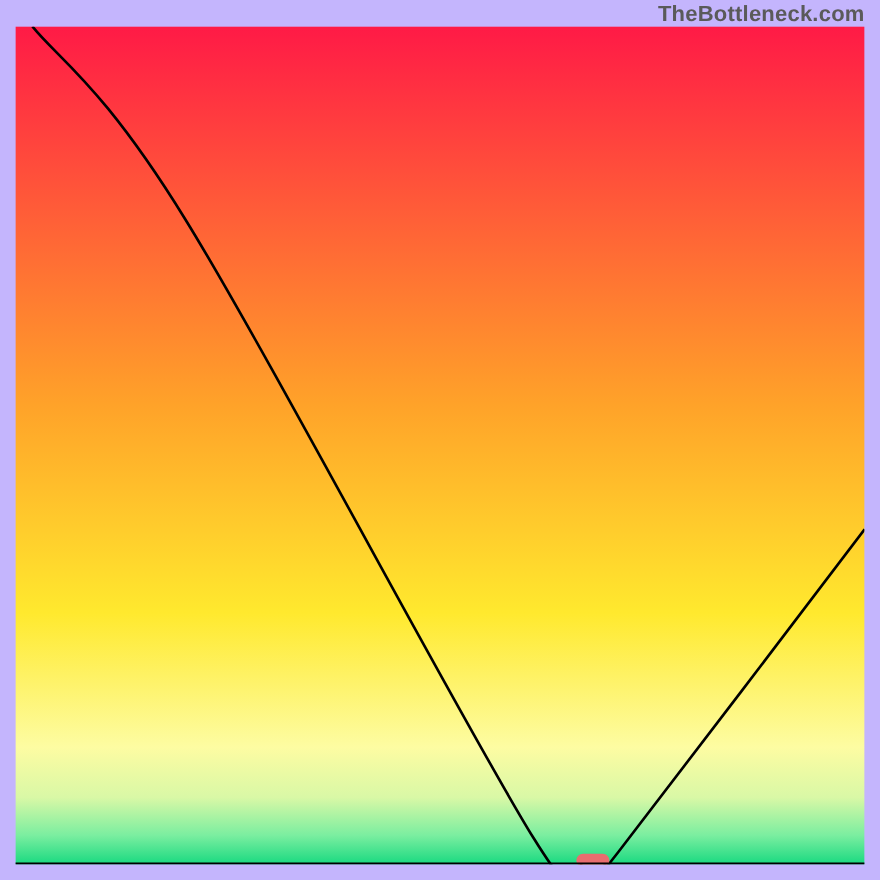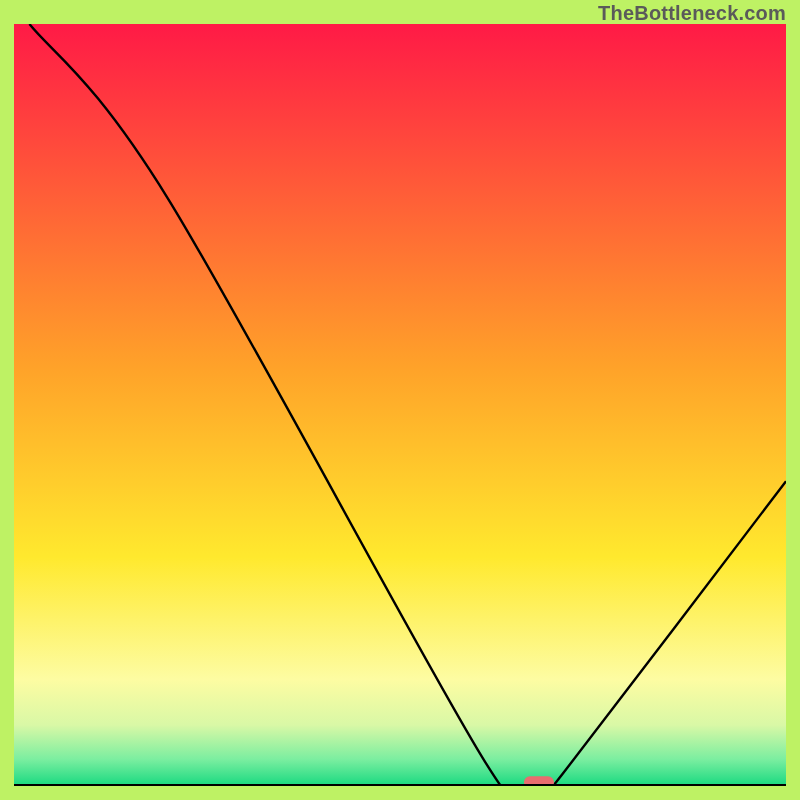--- a/index.html
+++ b/index.html
@@ -8,21 +8,21 @@
     width: 800px;
     height: 800px;
     background: #000;
     overflow: hidden;
     font-family: Arial, Helvetica, sans-serif;
   }
   .frame {
     position: relative;
     width: 800px;
     height: 800px;
-    background: #bef264;
+    background: #c4b5fd;
   }
   .watermark {
     position: absolute;
     top: 2px;
     right: 14px;
     color: #5a5a5a;
     font-size: 20px;
     font-weight: 600;
     letter-spacing: 0.2px;
     z-index: 5;

